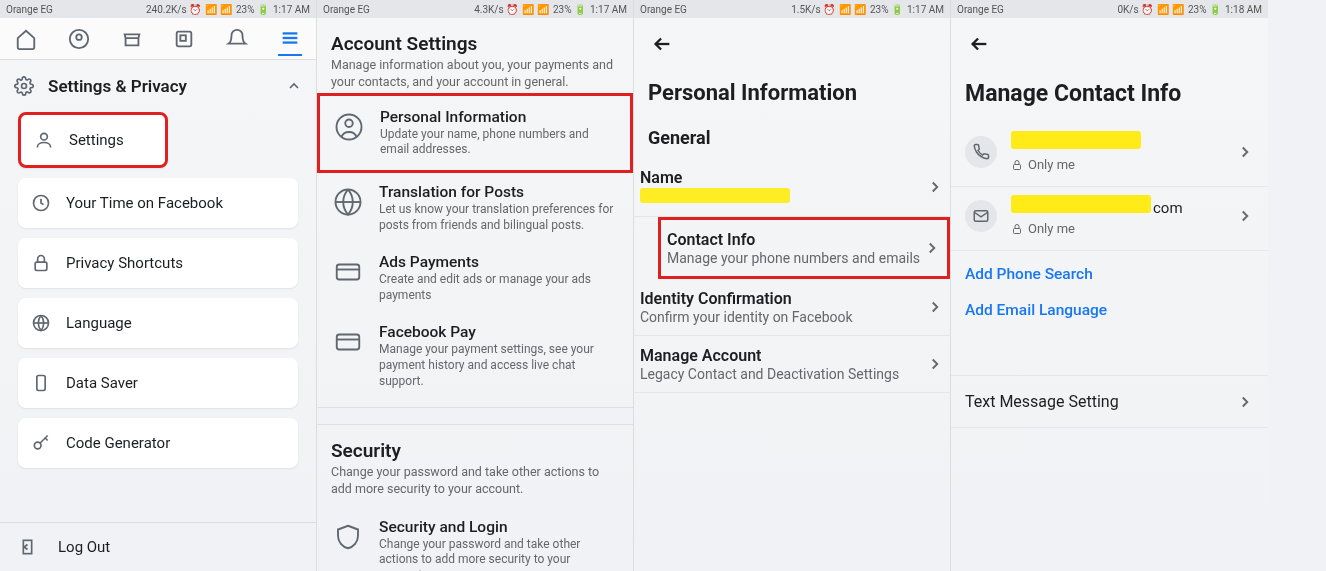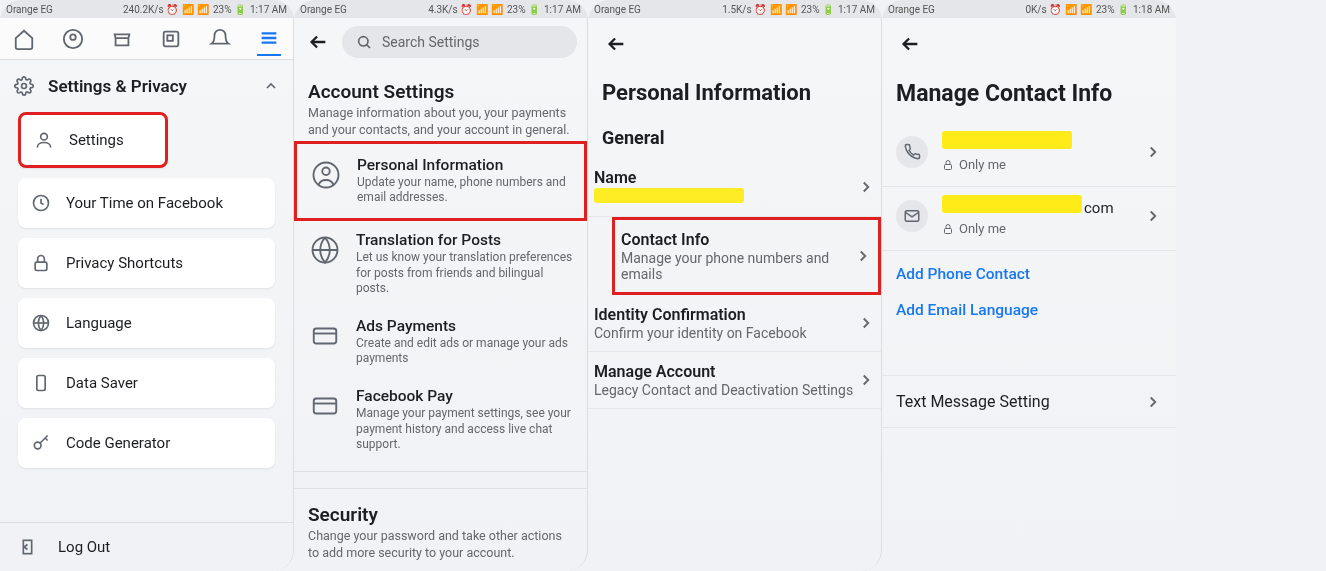--- a/index.html
+++ b/index.html
@@ -1,18 +1,18 @@
 <!DOCTYPE html>
 <html><head>
   <meta charset="utf-8">
   <style>
     * { box-sizing: border-box; margin: 0; padding: 0; }
     body { font-family: -apple-system, BlinkMacSystemFont, "Segoe UI", Roboto, Helvetica, Arial, sans-serif; background: #f0f2f5; }
     .container { display: flex; width: 1326px; height: 571px; }
-    .panel { width: 294px; background: linear-gradient(to bottom, #f5f6f7, #f0f2f5); border-right: 1px solid #ddd; overflow: hidden; position: relative; border-radius: 21px; }
+    .panel { width: 317px; background: linear-gradient(to bottom, #f5f6f7, #f0f2f5); border-right: 1px solid #ddd; overflow: hidden; position: relative; }
     .panel:last-child { border-right: none; }
     
     
     .status-bar { display: flex; justify-content: space-between; align-items: center; height: 18px; padding: 0 6px; font-size: 10px; color: #555; background: #e4e6e9; }
     .status-right { display: flex; align-items: center; gap: 3px; }
     .status-left { font-size: 10px; }
     
     
     .tab-bar { display: flex; justify-content: space-around; align-items: center; height: 42px; border-bottom: 1px solid #ddd; background: #fbfbfb; }
     .tab-icon { width: 24px; height: 24px; display: flex; align-items: center; justify-content: center; color: #606770; }
@@ -217,37 +217,20 @@
       <div class="status-right">
         <span>4.3K/s</span>
         <span>⏰</span>
         <span>📶</span>
         <span>📶</span>
         <span>23%</span>
         <span>🔋</span>
         <span>1:17 AM</span>
       </div>
     </div>
-    <div class="search-row">
-      <div class="back-btn">
-          <svg width="22" height="22" viewBox="0 0 24 24" fill="none" stroke="currentColor" stroke-width="2.5">
-            <line x1="20" y1="12" x2="5" y2="12"></line>
-            <polyline points="11 18 5 12 11 6"></polyline>
-          </svg>
-        </div>
-      <div class="search-input">
-        <span>
-            <svg width="16" height="16" viewBox="0 0 24 24" fill="none" stroke="currentColor" stroke-width="2.5">
-              <circle cx="11" cy="11" r="7"></circle>
-              <line x1="21" y1="21" x2="16" y2="16"></line>
-            </svg>
-          </span>
-        <span>Search Settings</span>
-      </div>
-    </div>
     <div class="sect-title">Account Settings</div>
     <div class="sect-sub">Manage information about you, your payments and your contacts, and your account in general.</div>
     <div class="setting-item hl-red">
       <span class="ico">
           <svg width="30" height="30" viewBox="0 0 24 24" fill="none" stroke="currentColor" stroke-width="1.5">
             <circle cx="12" cy="12" r="10"></circle>
             <circle cx="12" cy="9" r="3"></circle>
             <path d="M6 20c1-3 4-4 6-4s5 1 6 4"></path>
           </svg>
         </span>
@@ -442,21 +425,21 @@
             </span>
           <span>Only me</span>
         </div>
       </div>
       <span class="chev" style="color:#65676b">
           <svg width="18" height="18" viewBox="0 0 24 24" fill="none" stroke="currentColor" stroke-width="2.5">
             <polyline points="9 18 15 12 9 6"></polyline>
           </svg>
         </span>
     </div>
-    <div class="p4-link">Add Phone Contact</div>
+    <div class="p4-link">Add Phone Search</div>
     <div class="p4-link" style="padding-top:4px">Add Email Language</div>
     <div class="p4-divider"></div>
     <div class="p4-setting">
       <span>Text Message Setting</span>
       <span style="color:#65676b">
           <svg width="18" height="18" viewBox="0 0 24 24" fill="none" stroke="currentColor" stroke-width="2.5">
             <polyline points="9 18 15 12 9 6"></polyline>
           </svg>
         </span>
     </div>

